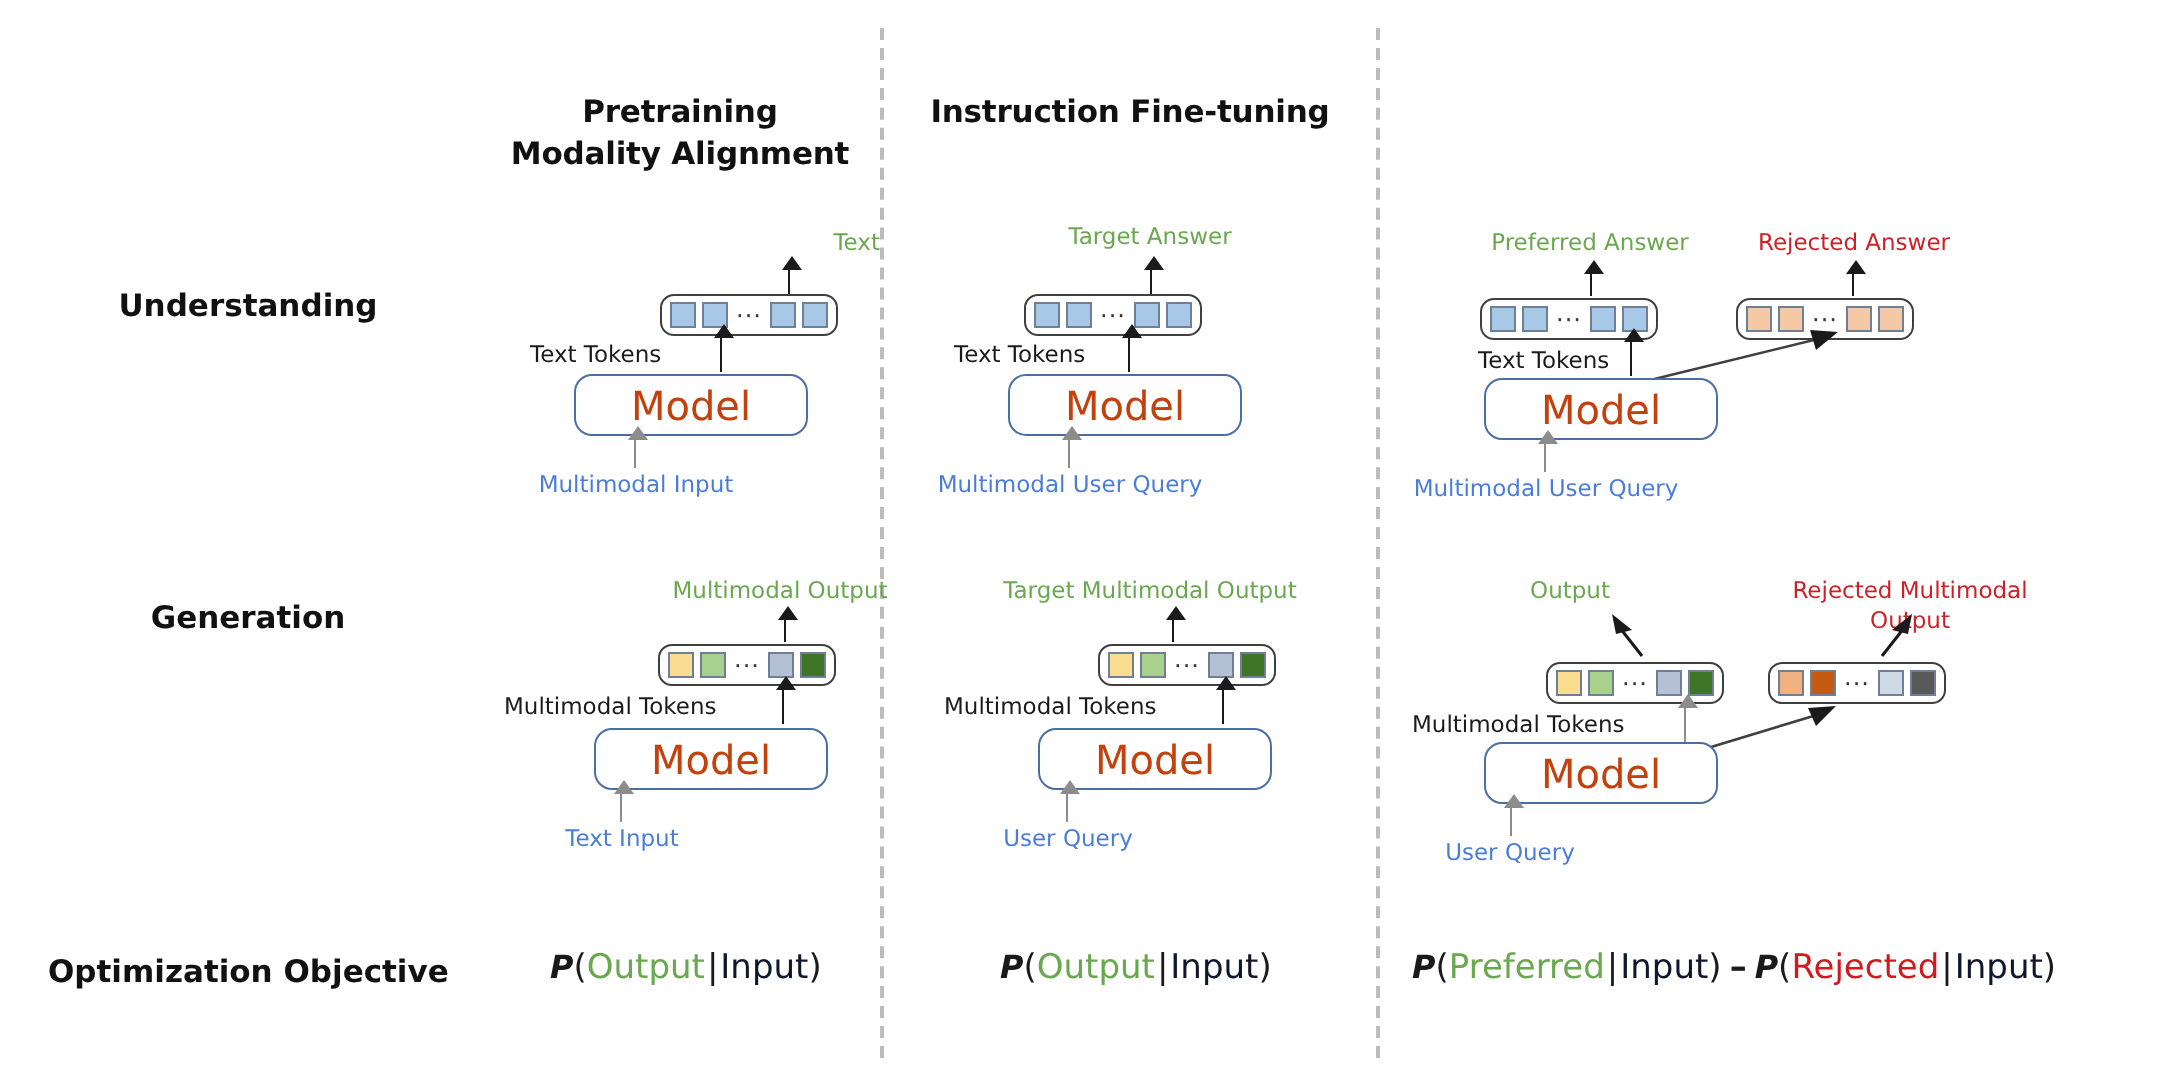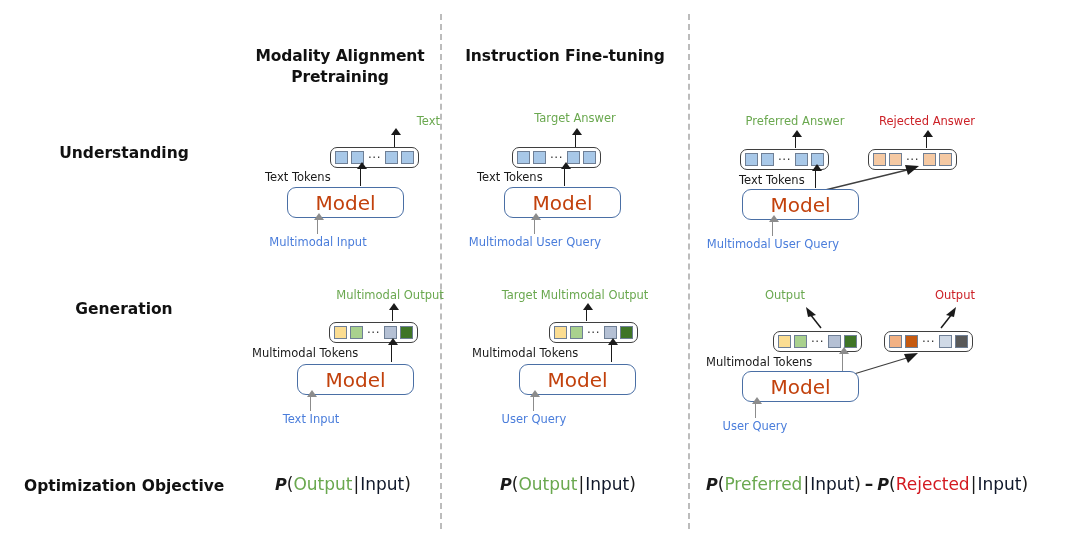--- a/index.html
+++ b/index.html
@@ -124,22 +124,22 @@
   .formula .r{color:#d31920;}
   .formula .sep{color:#1a1a1a;padding:0 1px;}
 </style>
 </head>
 <body>
 
 <div class="divider" style="left:440px;"></div>
 <div class="divider" style="left:688px;"></div>
 
 <div class="col-title" style="left:240px;top:46px;width:200px;">
+  <div>Pretraining</div>
   <div>Modality Alignment</div>
-  <div>Pretraining</div>
 </div>
 
 <div class="col-title" style="left:450px;top:46px;width:230px;">
   <div>Instruction Fine-tuning</div>
 </div>
 
 <div class="col-title" style="left:740px;top:46px;width:220px;">
 </div>
 
 <div class="row-label" style="left:24px;top:144px;width:200px;">Understanding</div>
@@ -265,20 +265,21 @@
 
   <div class="v-arrow gray" style="left:533px;top:396px;height:15px;"></div>
   <div class="cap cap-blue cap-center" style="left:494px;top:412px;width:80px;">User Query</div>
 </div>
 
 <div>
   <div class="cap cap-green cap-center" style="left:705px;top:288px;width:160px;line-height:15px;">
     <div>Output</div>
   </div>
   <div class="cap cap-red cap-center" style="left:875px;top:288px;width:160px;line-height:15px;">
+    <div>Rejected Multimodal</div>
     <div>Output</div>
   </div>
 
   <svg class="abs" style="left:805px;top:306px;width:26px;height:24px;" viewBox="0 0 26 24">
     <line x1="16" y1="22" x2="5" y2="8" stroke="#1a1a1a" stroke-width="1.5"></line>
     <polygon points="1,1 11,9 3,11" fill="#1a1a1a"></polygon>
   </svg>
   <svg class="abs" style="left:935px;top:306px;width:26px;height:24px;" viewBox="0 0 26 24">
     <line x1="6" y1="22" x2="17" y2="8" stroke="#1a1a1a" stroke-width="1.5"></line>
     <polygon points="21,1 11,9 19,11" fill="#1a1a1a"></polygon>

